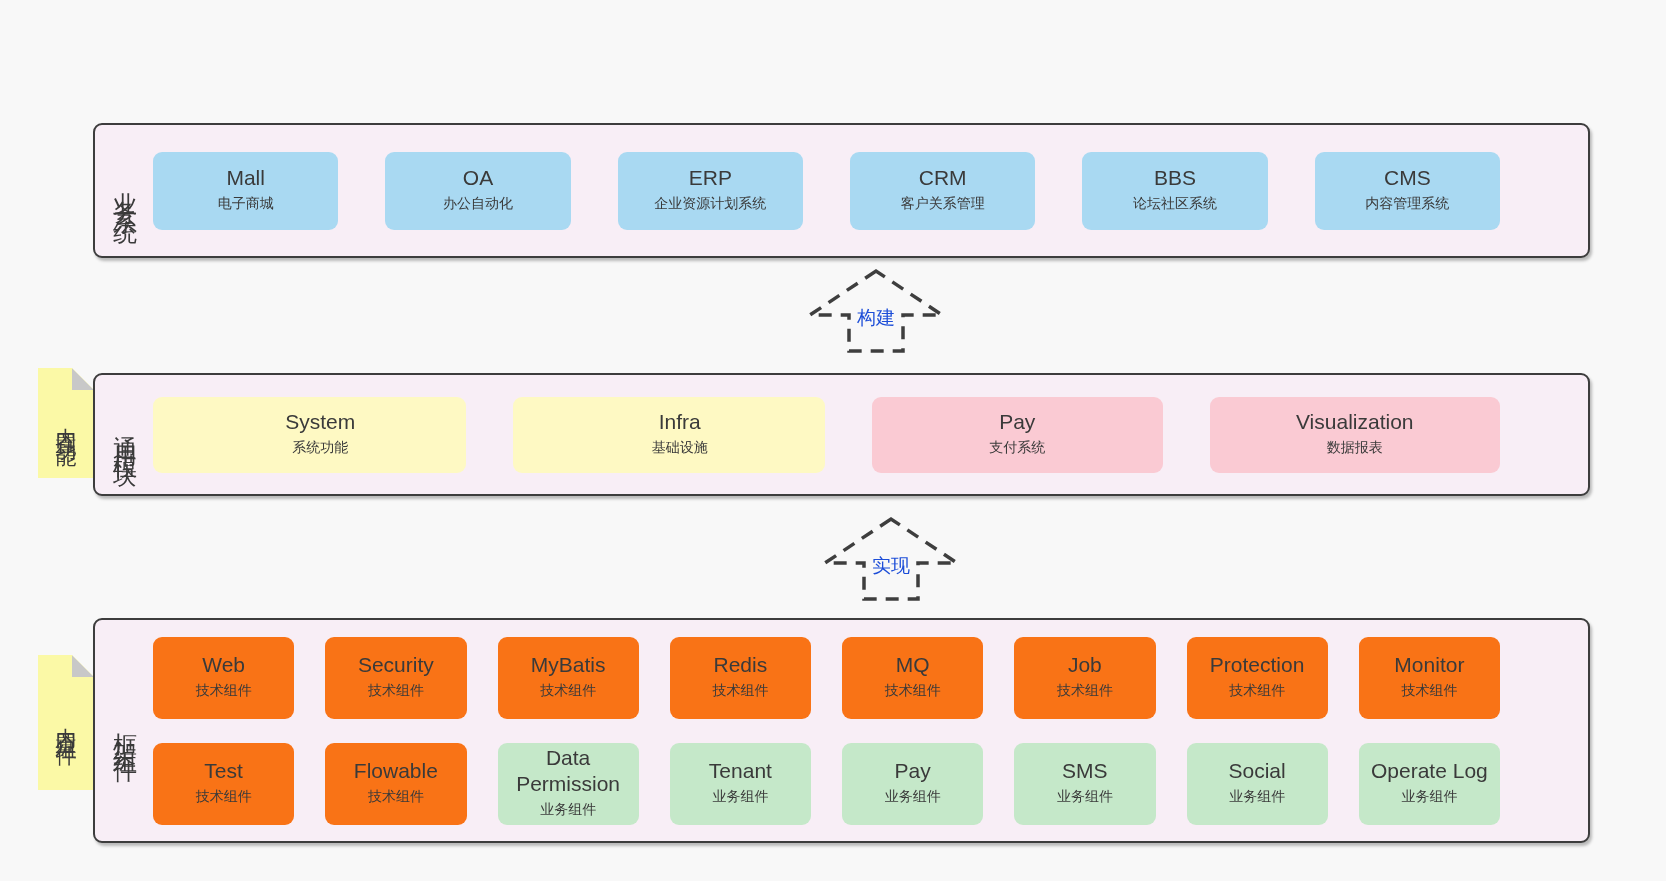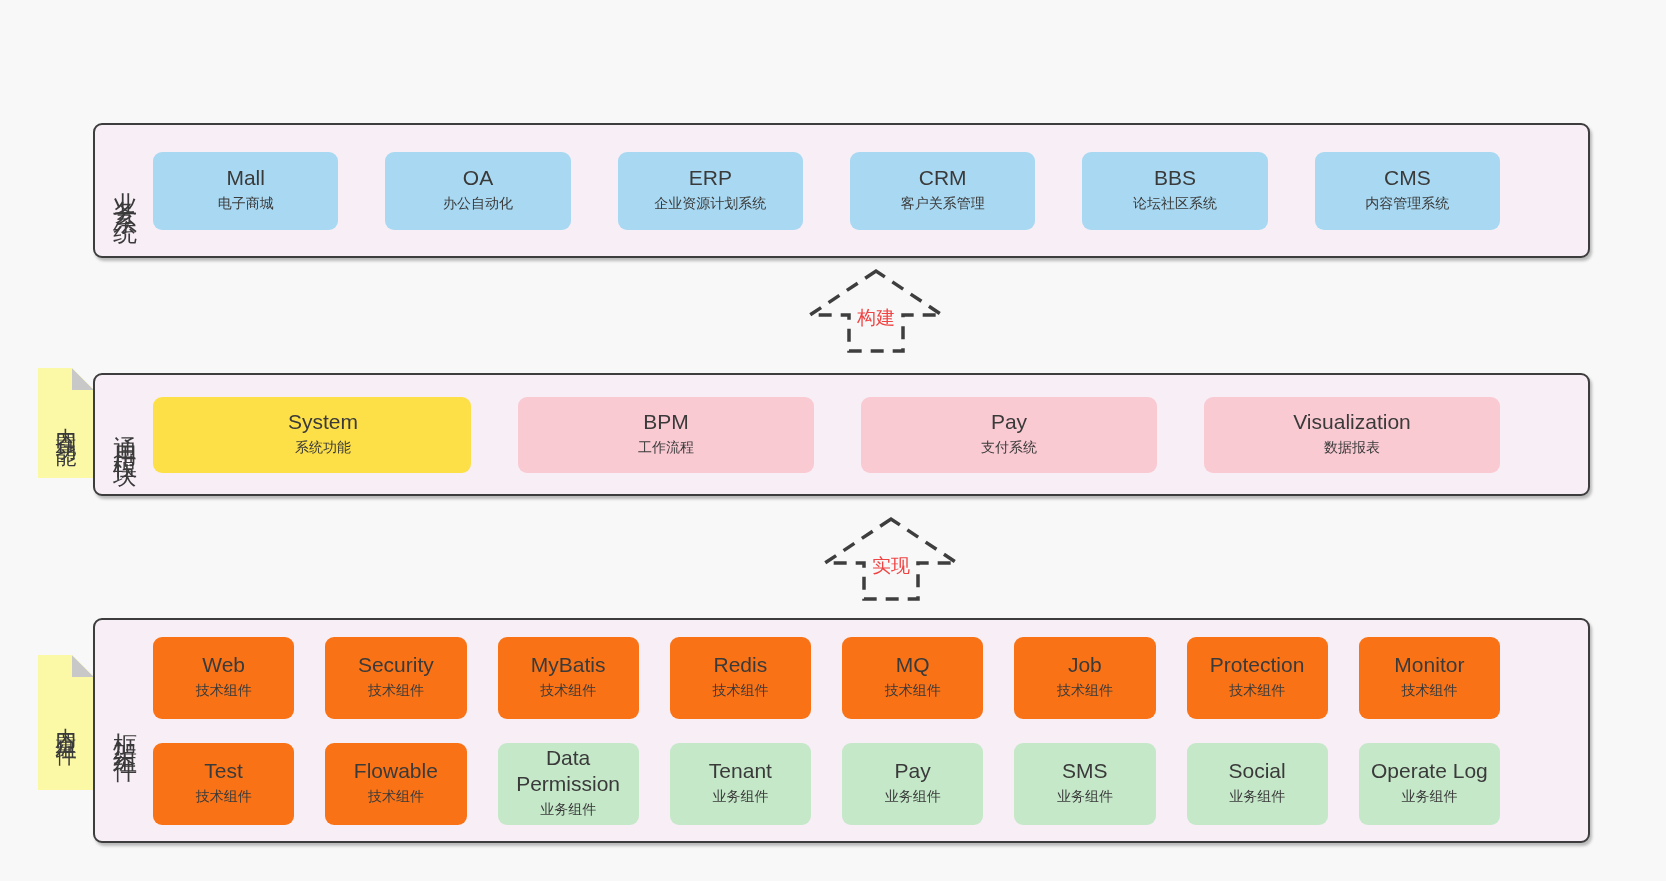--- a/index.html
+++ b/index.html
@@ -34,21 +34,21 @@
     justify-content:center; align-items:center; text-align:center;
     padding:4px 6px; box-sizing:border-box;
   }
   .row-h78 .box { height:78px; }
   .row-h76 .box { height:76px; }
   .row-h82 .box { height:82px; }
   .box .en { font-size:21px; line-height:26px; }
   .box .zh { font-size:14px; line-height:25px; }
 
   .blue       { background:#a9d9f2; }
-  .red        { background:#fde047;padding-left:28px; }
+  .red        { background:#fef9c3;padding-left:28px; }
   .pink       { background:#facad3; }
   .green      { background:#f97316; }
   .lightgreen { background:#c5e8c9; }
 
   
   .tag {
     position:absolute; width:56px; background:#fbf9a6;
     clip-path:polygon(0 0, calc(100% - 22px) 0, 100% 22px, 100% 100%, 0 100%);
     display:flex; align-items:center; justify-content:center;
   }
@@ -64,21 +64,21 @@
   }
 
   
   .arrow { position:absolute; width:140px; height:86px; }
   #arrow-build     { left:806px; top:268px; }
   #arrow-implement { left:821px; top:516px; }
   .arrow svg { display:block; }
   .arrow-label {
     position:absolute; left:50%; top:36px; transform:translateX(-50%);
     background:#f8f8f8; padding:1px 4px; font-size:19px; white-space:nowrap;
-    color:#ef4444;
+    color:#1d4ed8;
   }
 </style>
 </head>
 <body>
 
 <section class="panel" id="panel-business">
   <div class="v-label">业务系统</div>
   <div class="rows">
     <div class="row row-h78">
       <div class="box blue">
@@ -121,23 +121,23 @@
   <div class="tag-text">内置功能</div>
 </div>
 <section class="panel" id="panel-modules">
   <div class="v-label">通用模块</div>
   <div class="rows">
     <div class="row row-h76">
       <div class="box red">
         <div class="en">System</div>
         <div class="zh">系统功能</div>
       </div>
-      <div class="box pink">
-        <div class="en">BPM</div>
-        <div class="zh">工作流程</div>
+      <div class="box red">
+        <div class="en">Infra</div>
+        <div class="zh">基础设施</div>
       </div>
       <div class="box pink">
         <div class="en">Pay</div>
         <div class="zh">支付系统</div>
       </div>
       <div class="box pink">
         <div class="en">Visualization</div>
         <div class="zh">数据报表</div>
       </div>
     </div>

